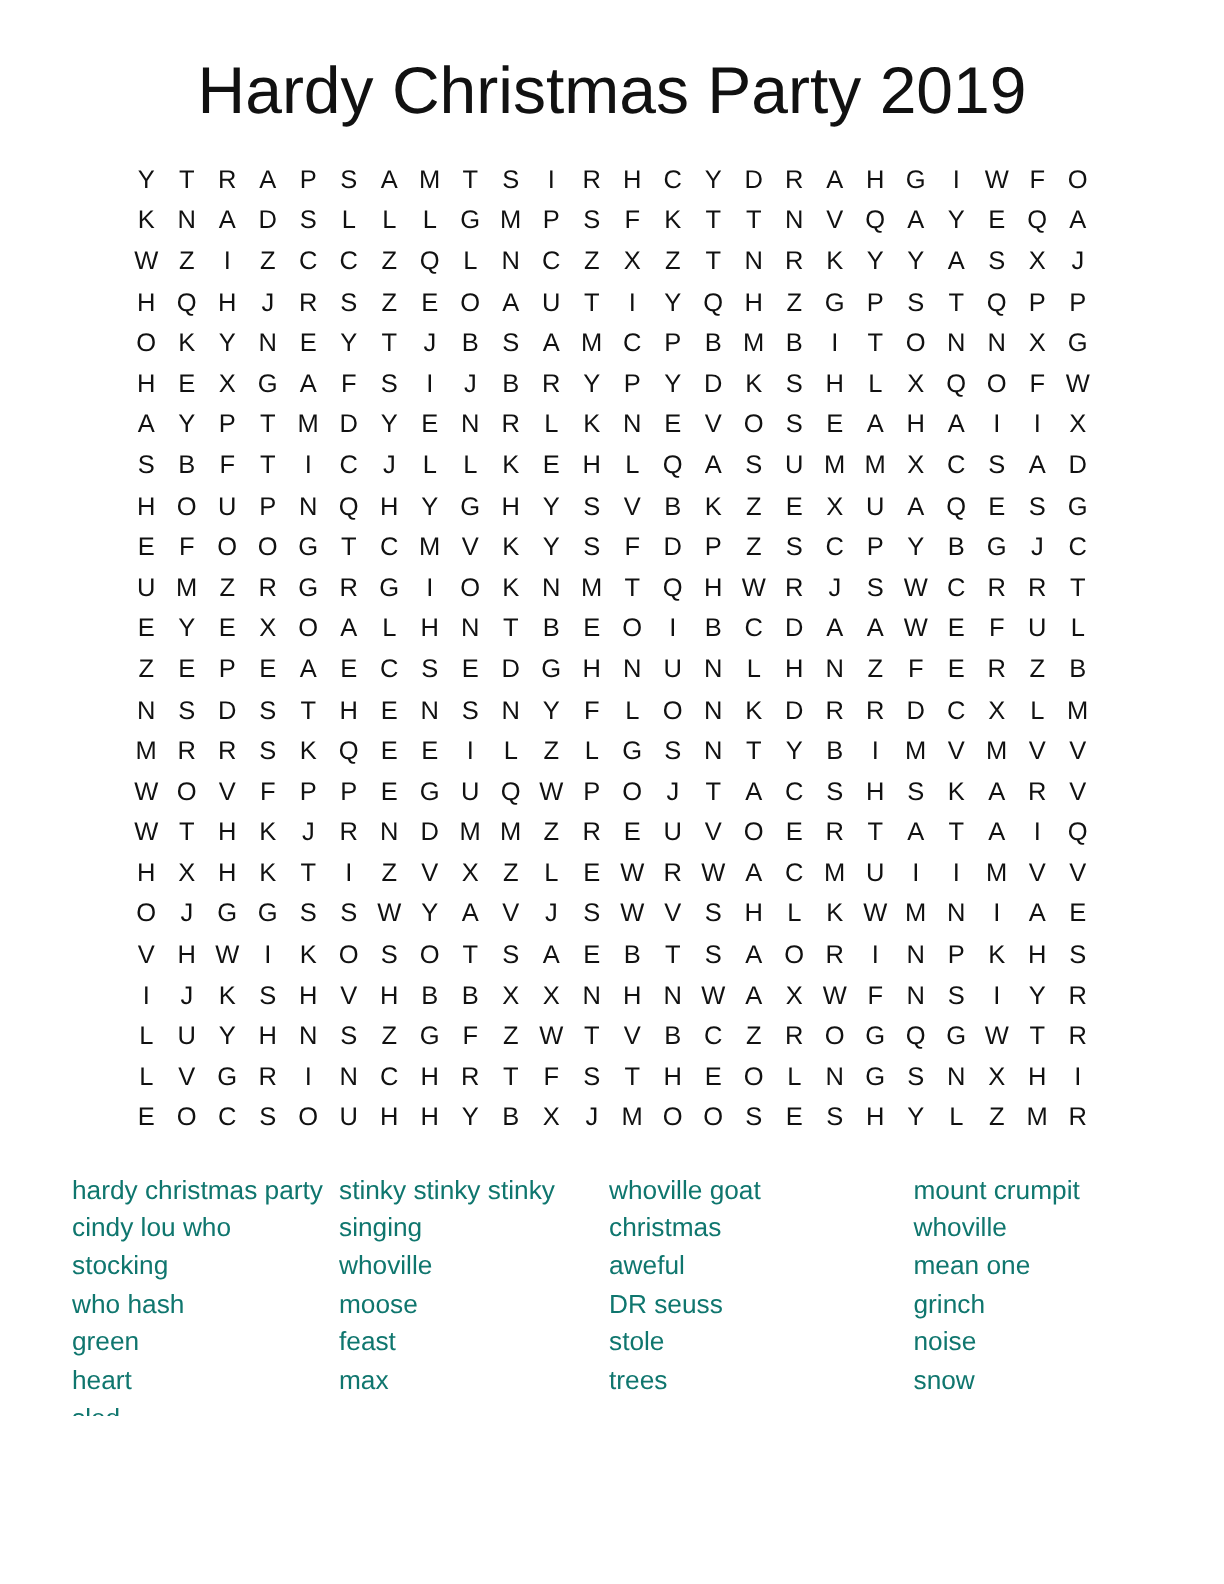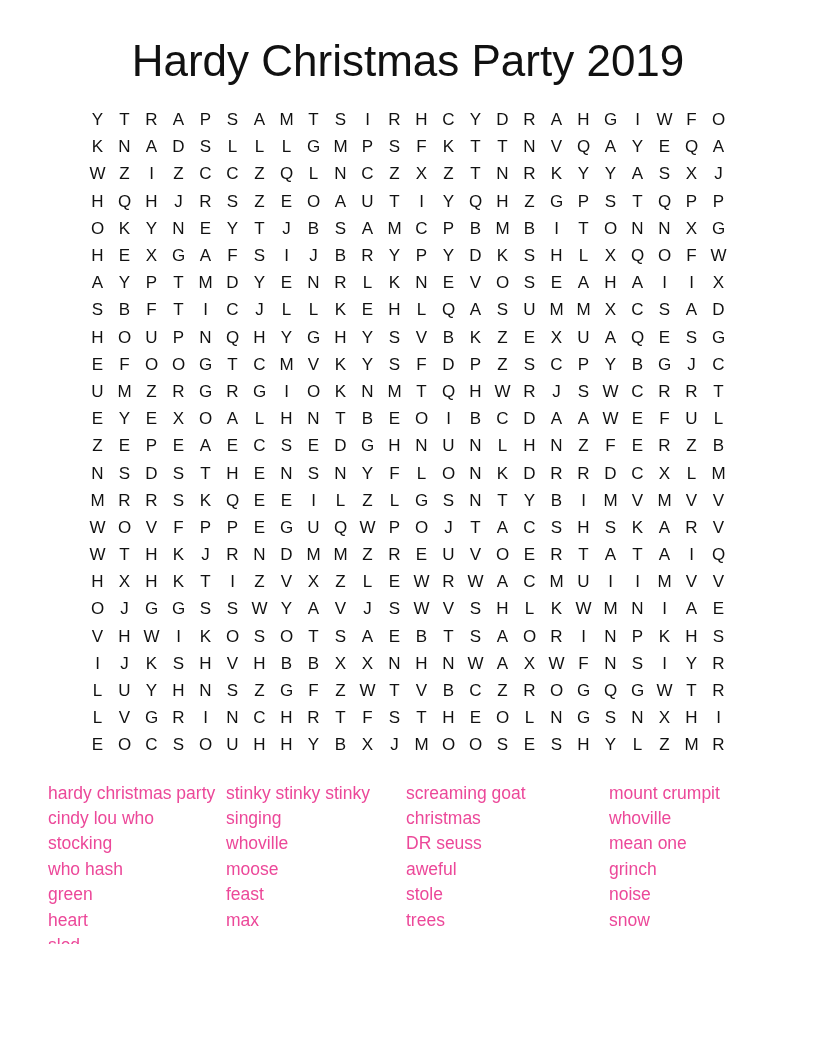--- a/index.html
+++ b/index.html
@@ -48,21 +48,21 @@
     font-size: 17.5px;
   }
   .word-col { box-sizing: border-box; }
   .word-col.c0 { width: 178px; }
   .word-col.c1 { width: 180px; }
   .word-col.c2 { width: 182px; }
   .word-col.c3 { width: 200px; margin-left: 21px; }
   .word {
     line-height: 25.4px;
     white-space: nowrap;
-    color: #ec4899;
+    color: #0f766e;
   }
 </style>
 </head>
 <body>
 
 <div class="page">
   <h1 class="title">Hardy Christmas Party 2019</h1>
   <div class="letter-grid">
       <div class="cell">Y</div>
       <div class="cell">T</div>
@@ -653,24 +653,24 @@
       </div>
       <div class="word-col c1">
         <div class="word">stinky stinky stinky</div>
         <div class="word">singing</div>
         <div class="word">whoville</div>
         <div class="word">moose</div>
         <div class="word">feast</div>
         <div class="word">max</div>
       </div>
       <div class="word-col c2">
-        <div class="word">screaming goat</div>
+        <div class="word">whoville goat</div>
         <div class="word">christmas</div>
+        <div class="word">aweful</div>
         <div class="word">DR seuss</div>
-        <div class="word">aweful</div>
         <div class="word">stole</div>
         <div class="word">trees</div>
       </div>
       <div class="word-col c3">
         <div class="word">mount crumpit</div>
         <div class="word">whoville</div>
         <div class="word">mean one</div>
         <div class="word">grinch</div>
         <div class="word">noise</div>
         <div class="word">snow</div>

